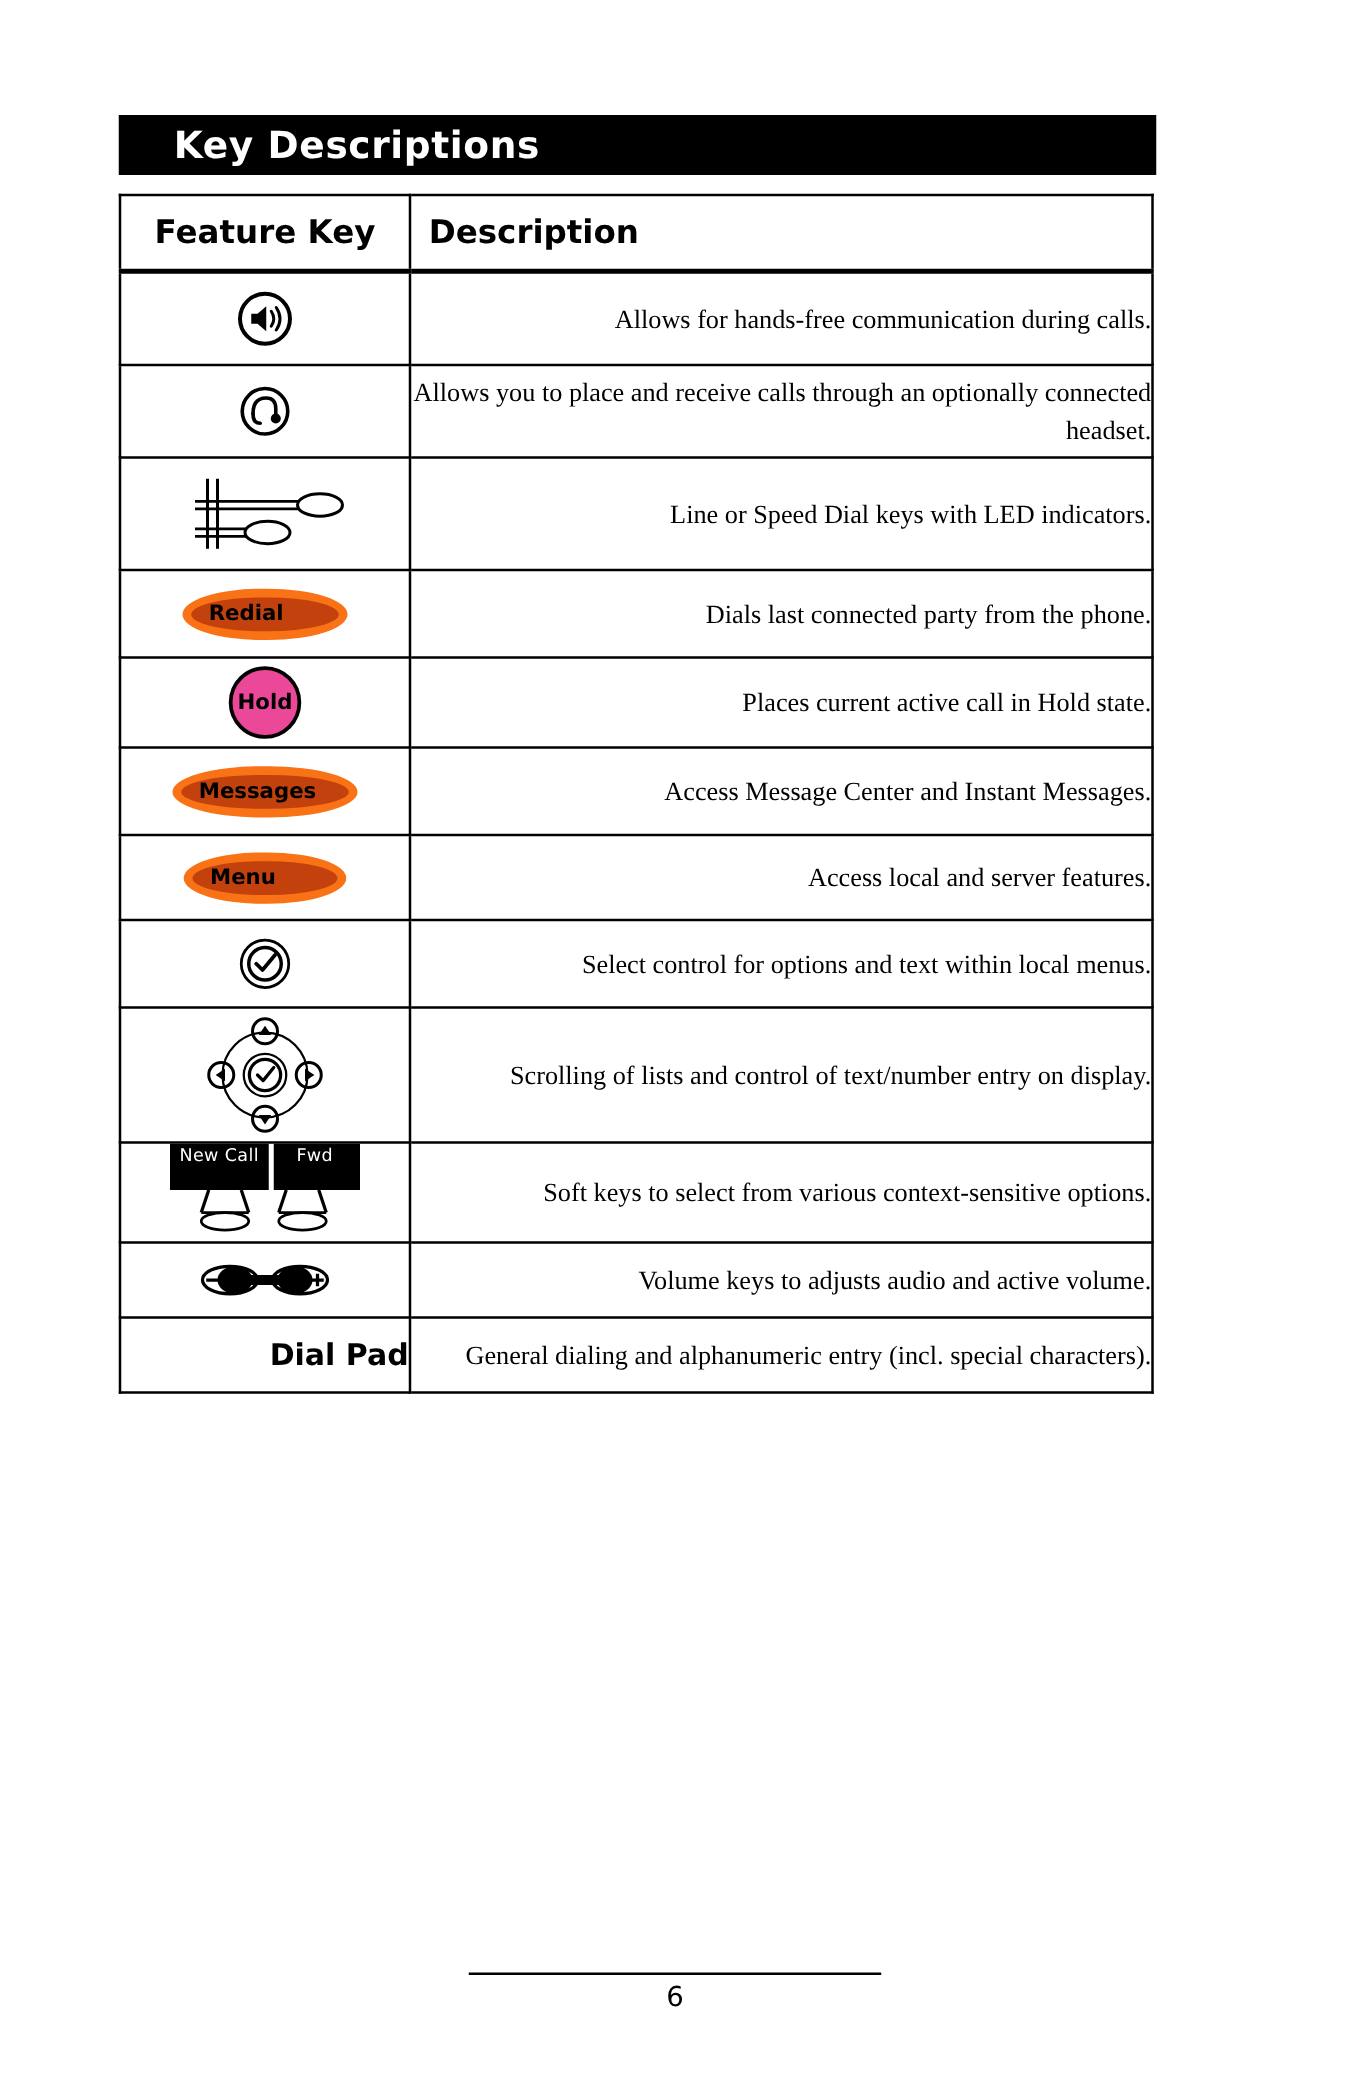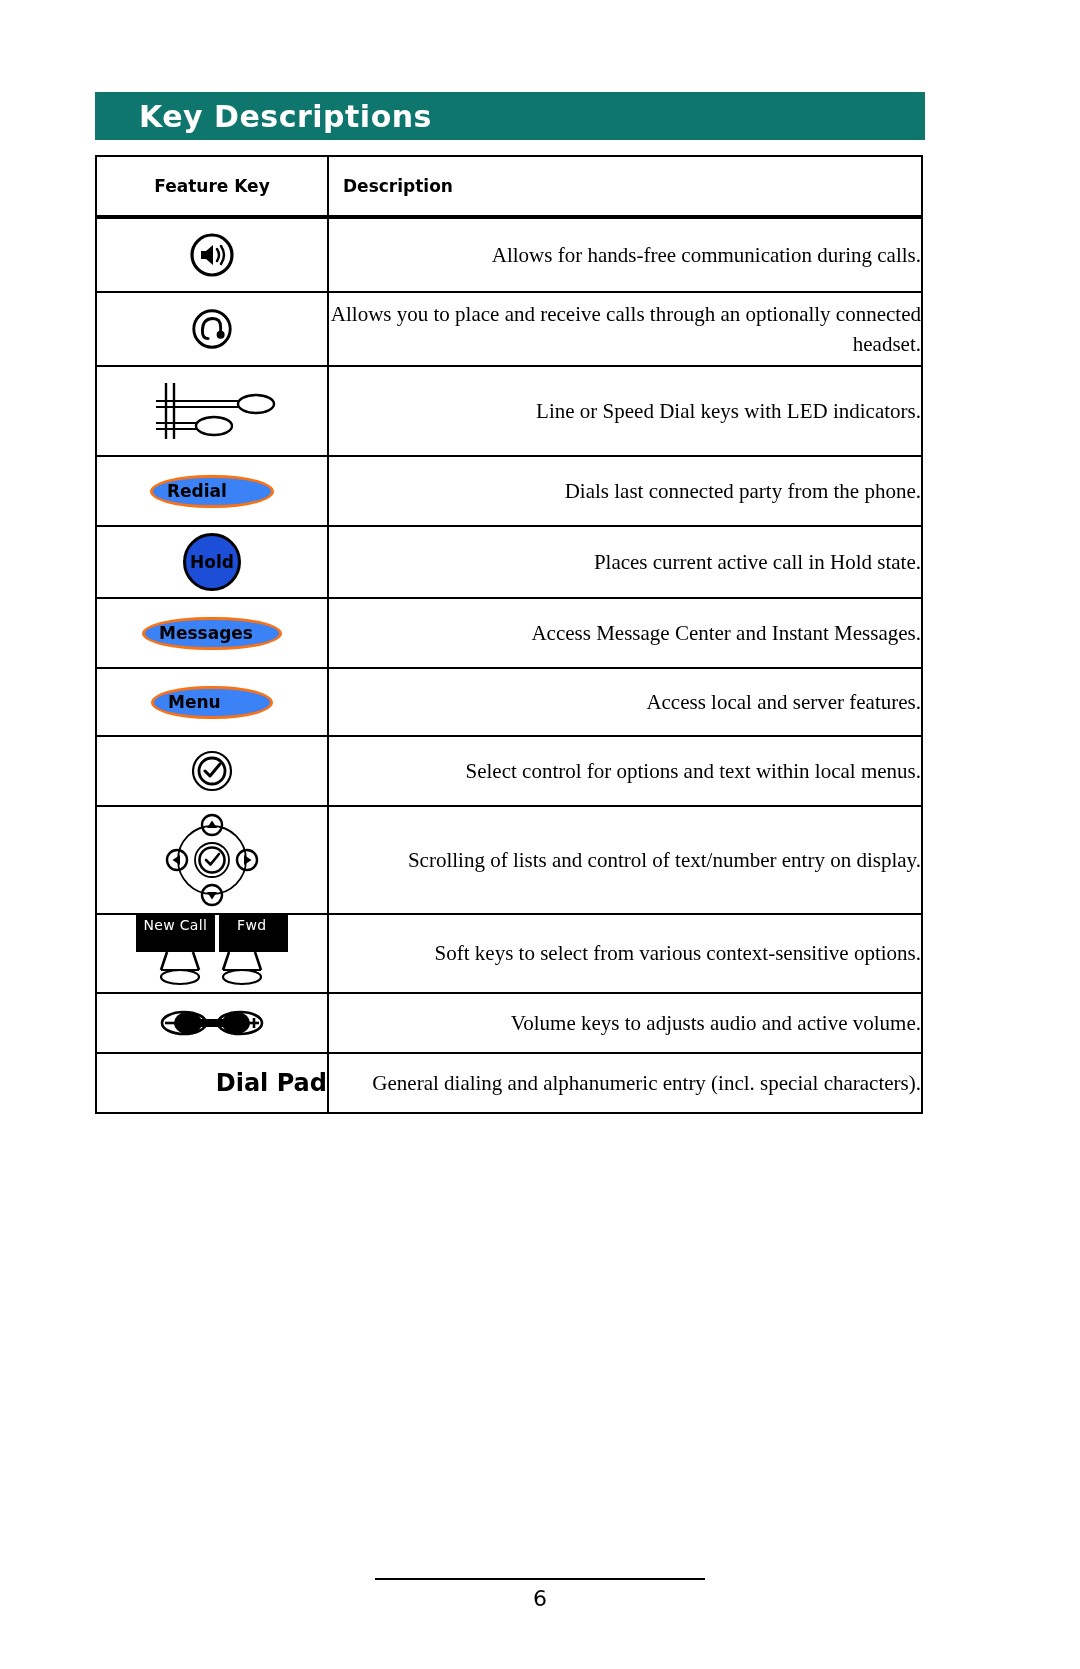--- a/index.html
+++ b/index.html
@@ -16,21 +16,21 @@
     overflow: hidden;
   }
 
   
   .title-banner {
     position: absolute;
     left: 95px;
     top: 92px;
     width: 830px;
     height: 48px;
-    background: #0f766e;
+    background: #000000;
     display: flex;
     align-items: center;
   }
   .title-banner .title-text {
     font-family: "DejaVu Sans", sans-serif;
     font-weight: bold;
     font-size: 30px;
     color: #ffffff;
     letter-spacing: 0.5px;
     margin-left: 44px;
@@ -53,21 +53,21 @@
   .col-key   { width: 232px; }
   .col-desc  { width: 594px; }
 
   .head-row th {
     height: 58px;
     border-bottom: 4px solid #000000;
   }
   .head-label {
     font-family: "DejaVu Sans", sans-serif;
     font-weight: bold;
-    font-size: 17px;
+    font-size: 26px;
     text-align: center;
   }
   .head-label.desc {
     text-align: left;
     padding-left: 14px;
   }
 
   .desc-cell {
     font-family: Liberation Serif, serif;
     font-size: 21px;
@@ -125,47 +125,47 @@
   .footer-page {
     font-family: "DejaVu Sans", sans-serif;
     font-size: 22px;
     color: #000000;
   }
 
   
   .keycap {
     display: inline-block;
     position: relative;
-    border: 3px solid #f97316;
+    border: 7px solid #f97316;
     border-radius: 48% / 50%;
     padding: 5px 26px 5px 14px;
     font-family: "DejaVu Sans", sans-serif;
     font-weight: bold;
     font-size: 17px;
     line-height: 1;
-    background: #3b82f6;
+    background: #c2410c;
     min-width: 72px;
     text-align: left;
   }
   .keycap.redial   { min-width: 78px; }
   .keycap.messages { min-width: 94px; }
   .keycap.menu     { min-width: 76px; }
 
   .hold-circle {
     display: inline-flex;
     align-items: center;
     justify-content: center;
     width: 52px;
     height: 52px;
     border: 3px solid #000000;
     border-radius: 50%;
     font-family: "DejaVu Sans", sans-serif;
     font-weight: bold;
     font-size: 17px;
-    background: #1d4ed8;
+    background: #ec4899;
   }
 
   
   .softkey-wrap { display: inline-block; }
   .softkey-labels {
     display: flex;
     gap: 4px;
     justify-content: center;
     margin-bottom: 0;
   }

